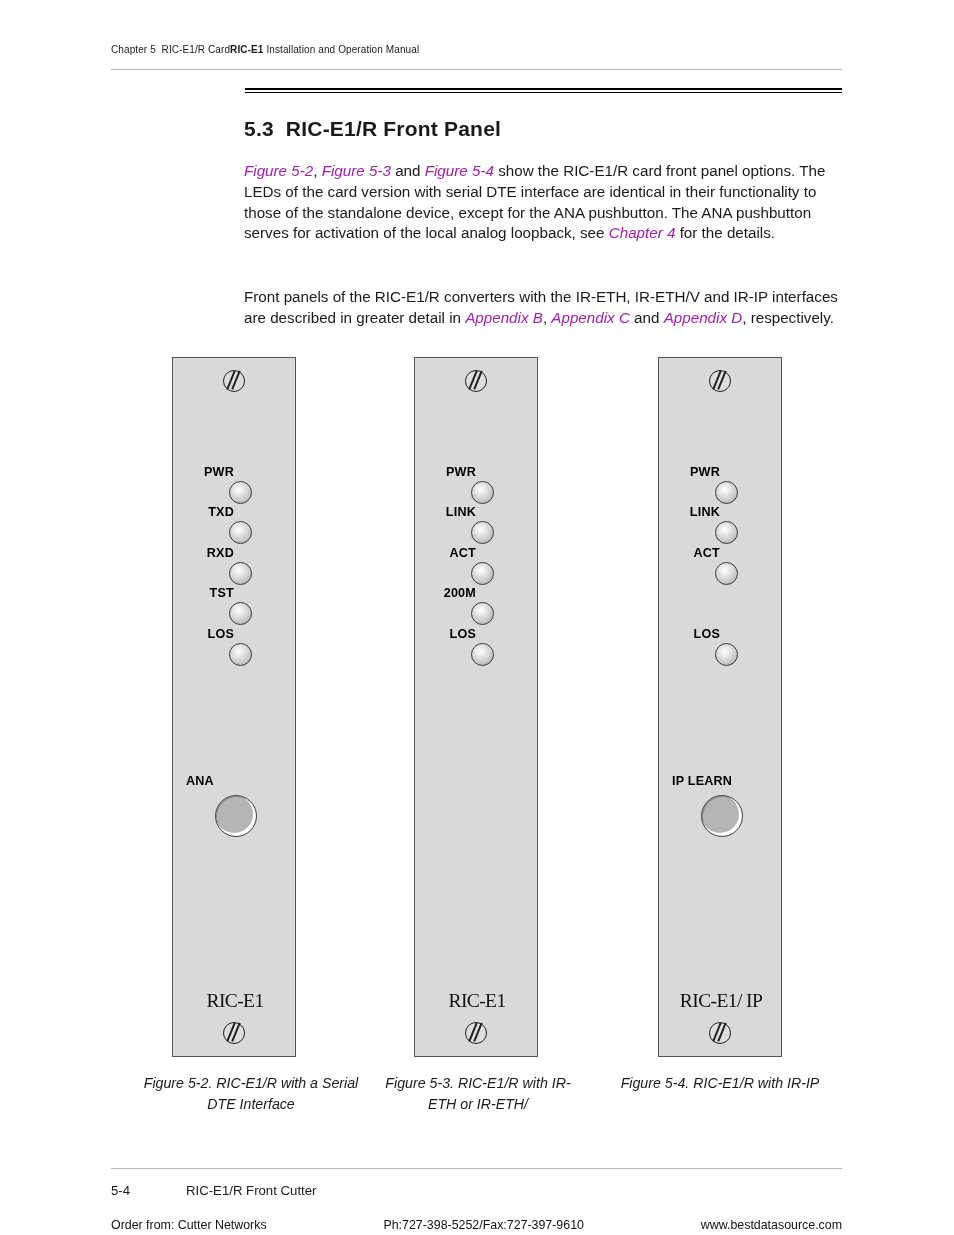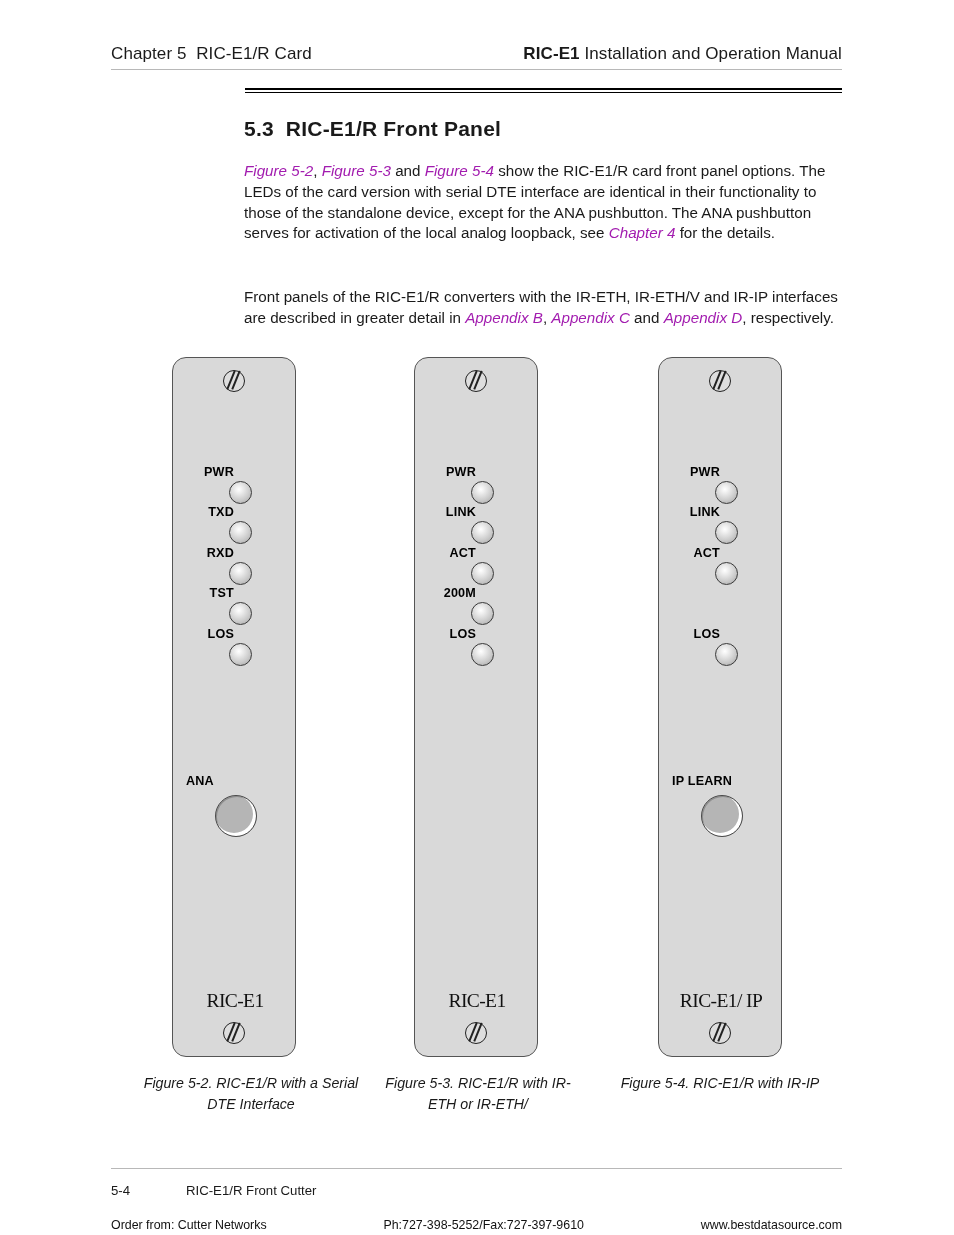--- a/index.html
+++ b/index.html
@@ -16,23 +16,22 @@
     overflow: hidden;
   }
 
   
   .page-header {
     position: absolute;
     left: 111px;
     top: 44px;
     width: 731px;
     display: flex;
-    justify-content: space-between;
     align-items: baseline;
-    font-size: 17px;
+    font-size: 10px;
     letter-spacing: 0.1px;
   }
   .page-header .left { white-space: pre; }
   .page-header .right { white-space: pre; }
   .page-header .right b { font-weight: bold; }
 
   .header-rule {
     position: absolute;
     left: 111px;
     top: 69px;
@@ -81,21 +80,21 @@
   }
 
   
   .panel {
     position: absolute;
     width: 124px;
     height: 700px;
     top: 357px;
     background: #d9d9d9;
     border: 1.4px solid #555;
-    border-radius: 14px;
+    border-radius: 0;
     box-sizing: border-box;
   }
   #panel-1 { left: 172px; }
   #panel-2 { left: 414px; }
   #panel-3 { left: 658px; }
 
   
   .screw {
     position: absolute;
     width: 22px;

